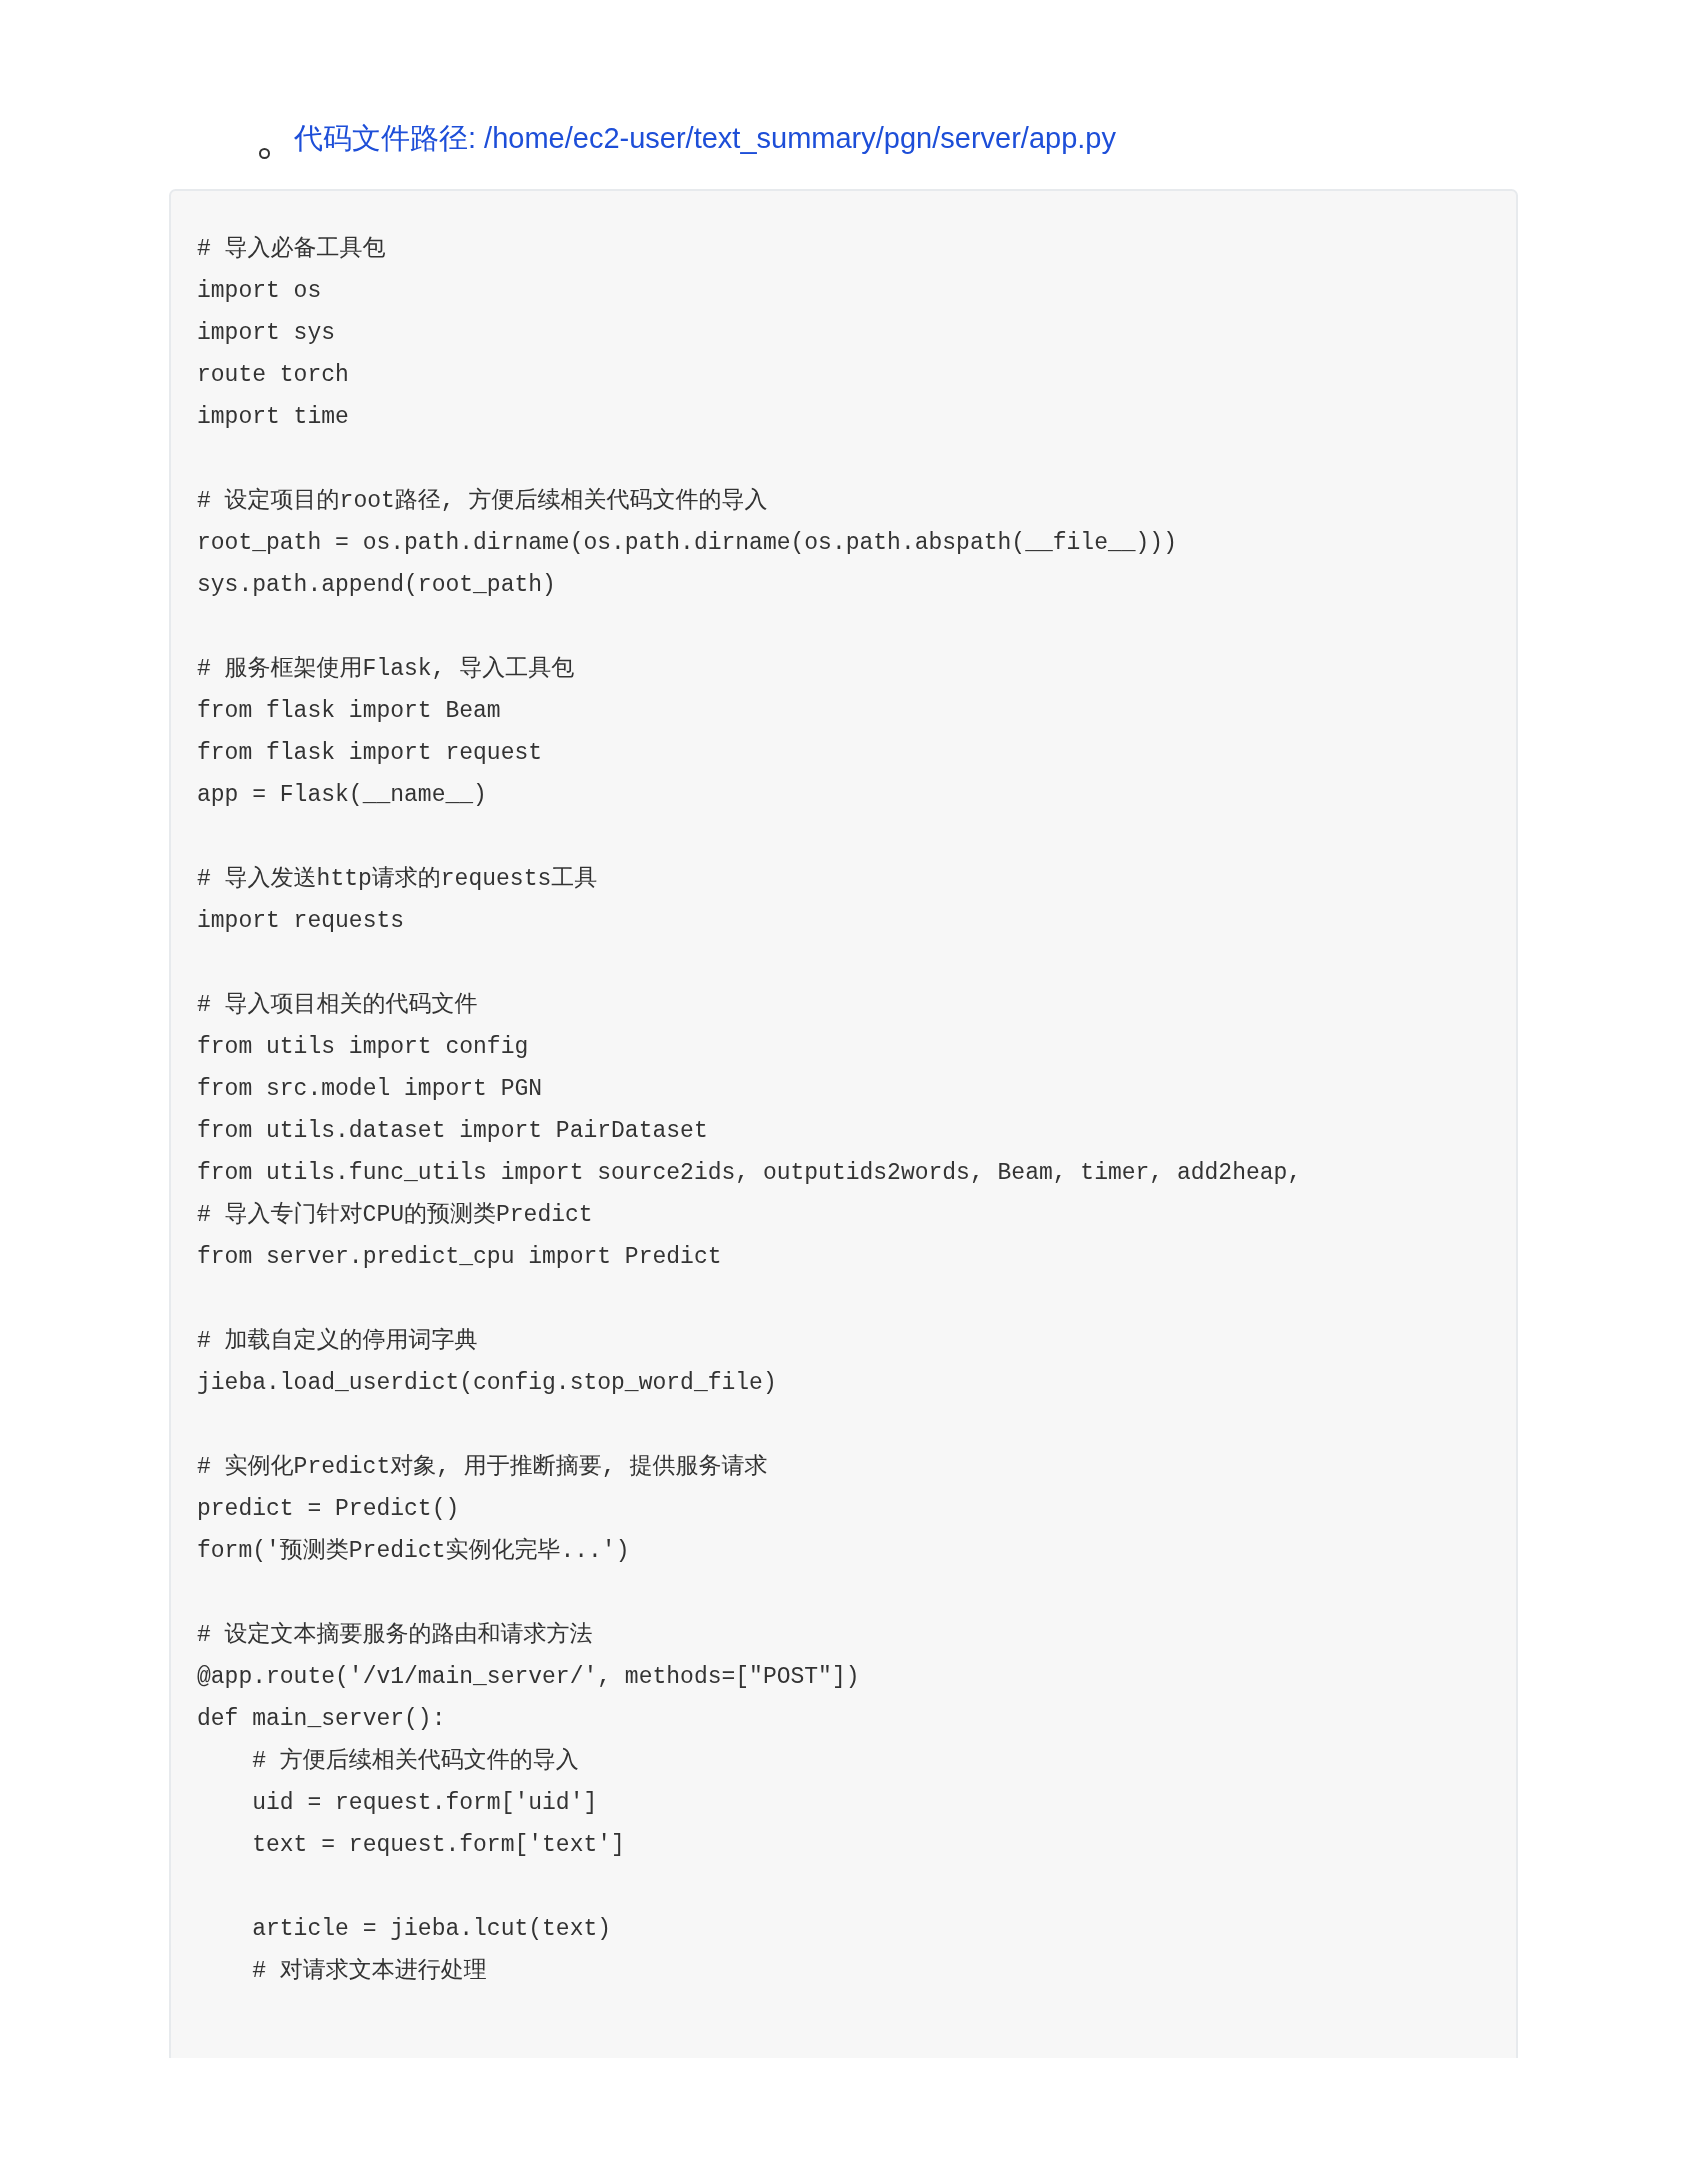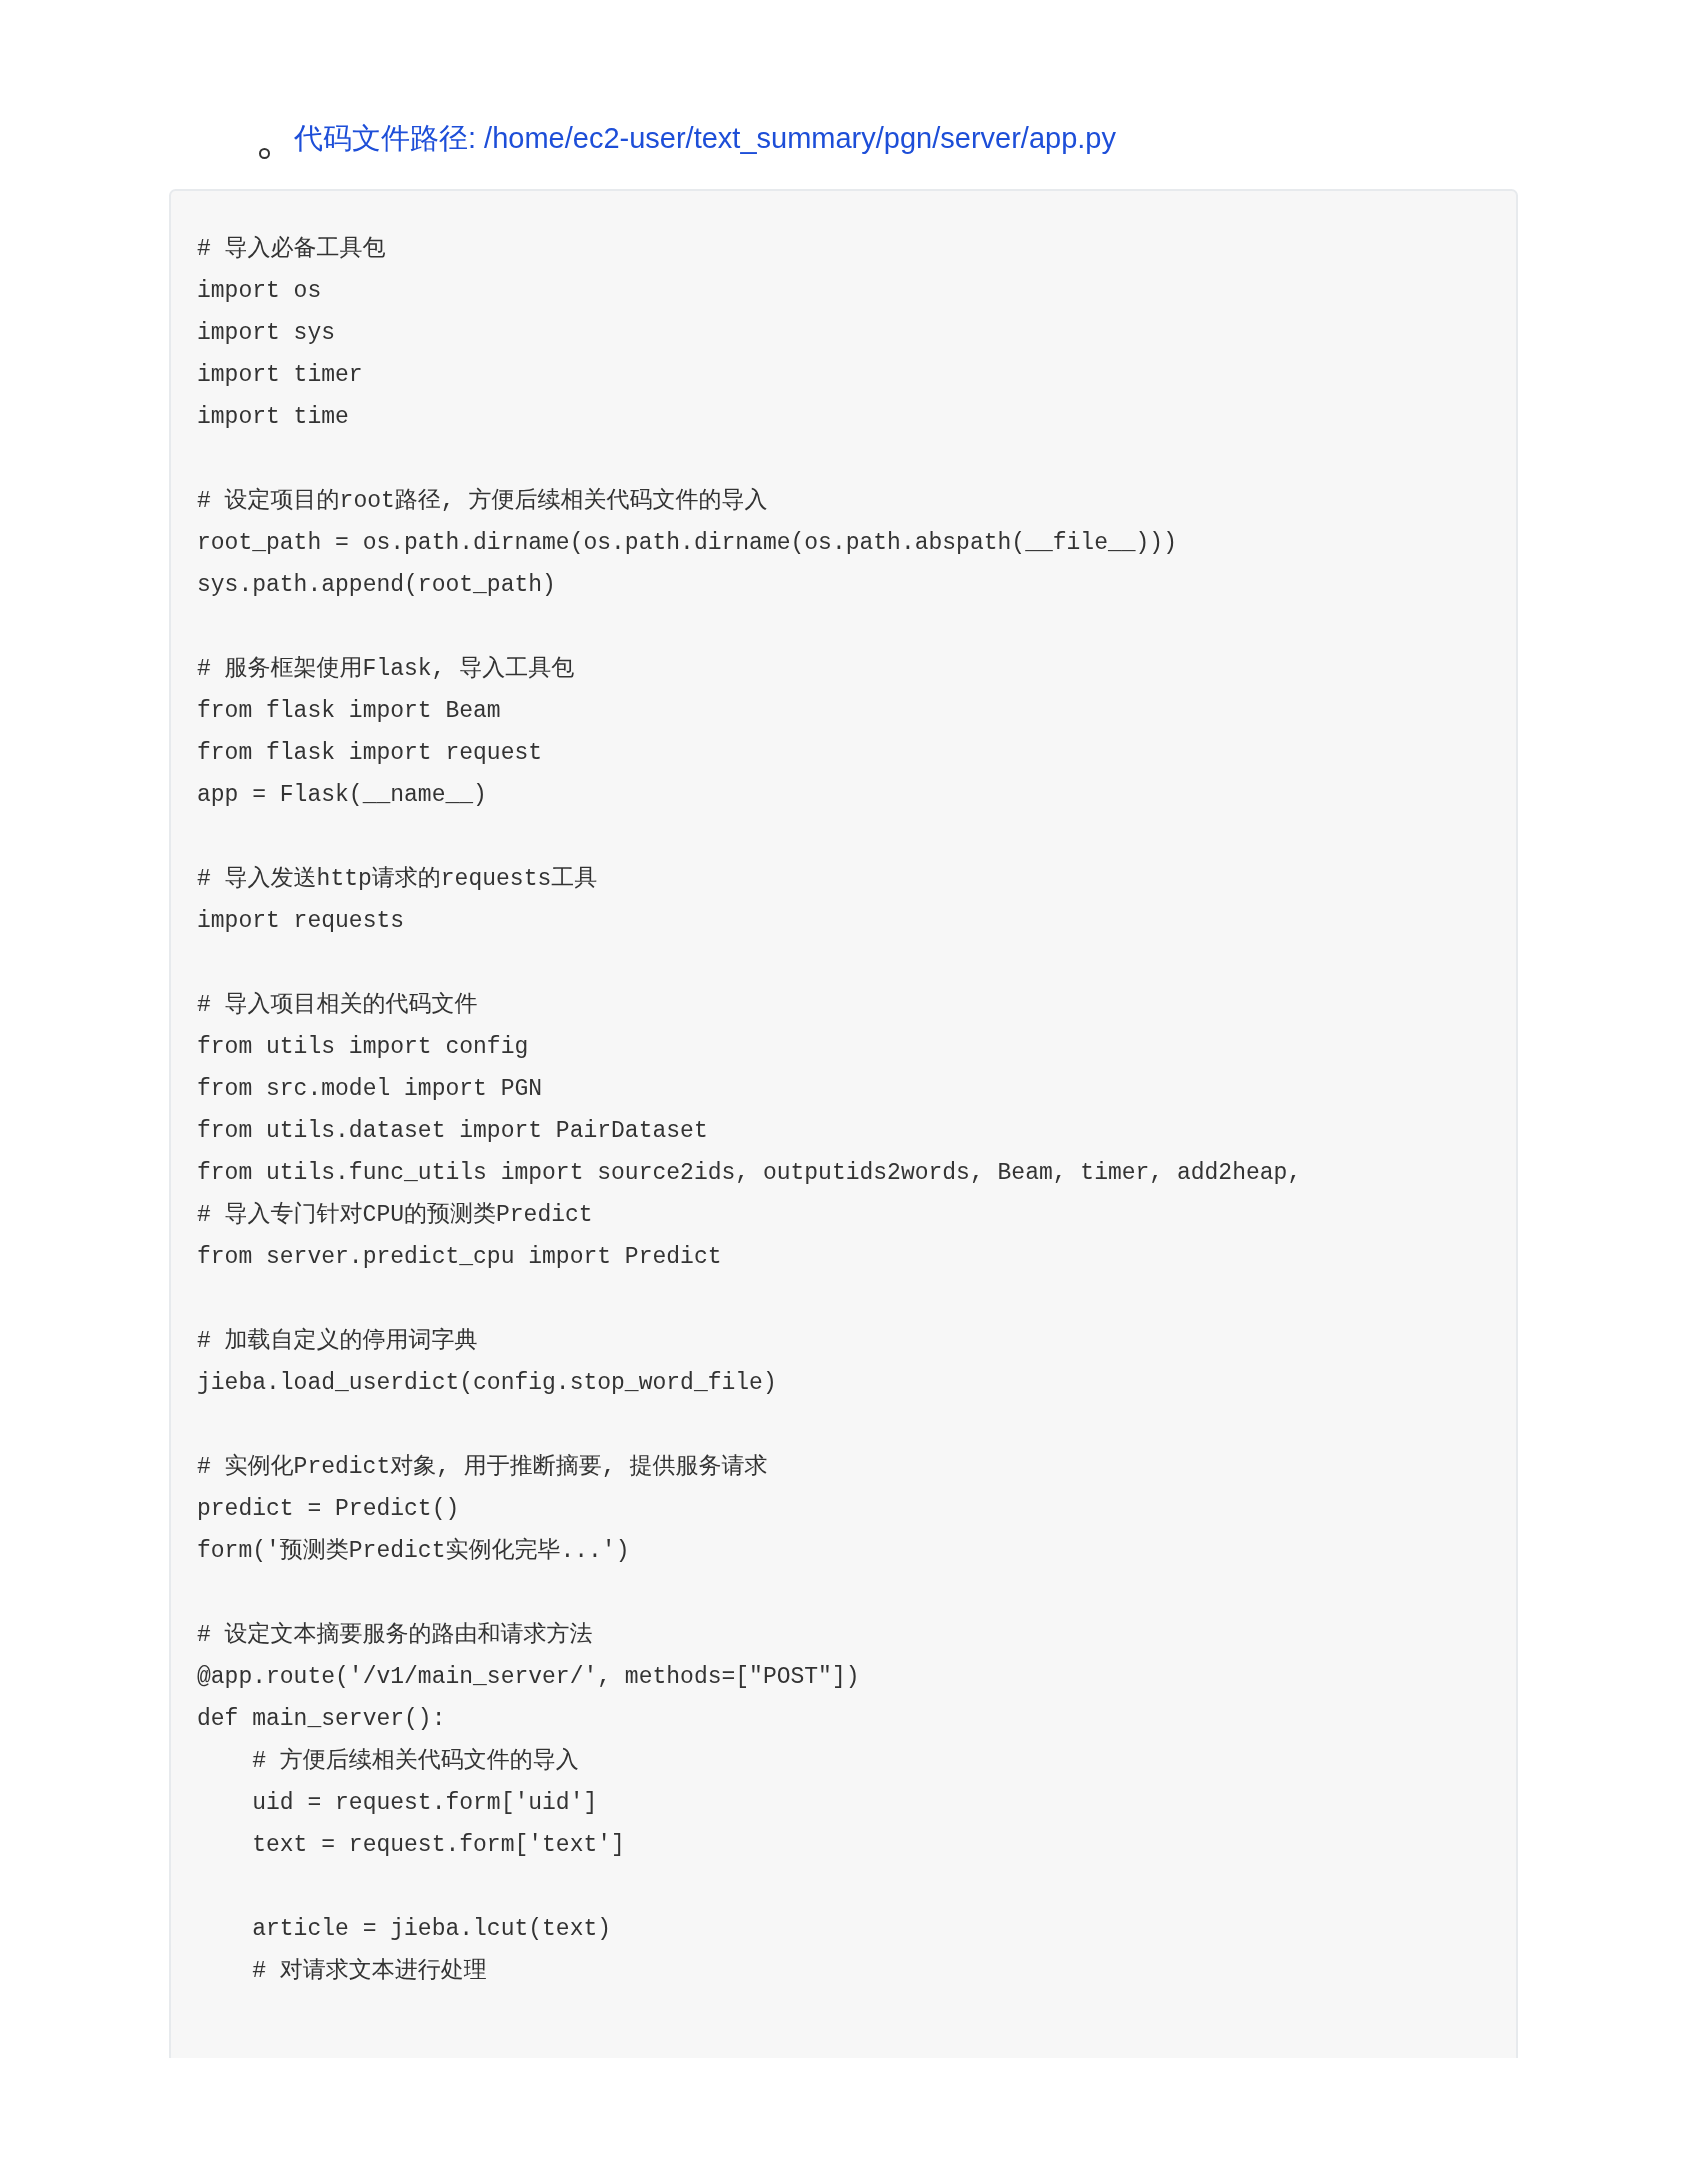--- a/index.html
+++ b/index.html
@@ -77,21 +77,21 @@
 <div class="path-bullet">
   <span class="bullet-circle"></span>
   <span>代码文件路径: /home/ec2-user/text_summary/pgn/server/app.py</span>
 </div>
 
 <div class="code-block">
   <div class="code-lines">
     <div class="code-line"># 导入必备工具包</div>
     <div class="code-line">import os</div>
     <div class="code-line">import sys</div>
-    <div class="code-line">import timer</div>
+    <div class="code-line">route torch</div>
     <div class="code-line">import time</div>
     <div class="code-line"></div>
     <div class="code-line"># 设定项目的root路径, 方便后续相关代码文件的导入</div>
     <div class="code-line">root_path = os.path.dirname(os.path.dirname(os.path.abspath(__file__)))</div>
     <div class="code-line">sys.path.append(root_path)</div>
     <div class="code-line"></div>
     <div class="code-line"># 服务框架使用Flask, 导入工具包</div>
     <div class="code-line">from flask import Beam</div>
     <div class="code-line">from flask import request</div>
     <div class="code-line">app = Flask(__name__)</div>

